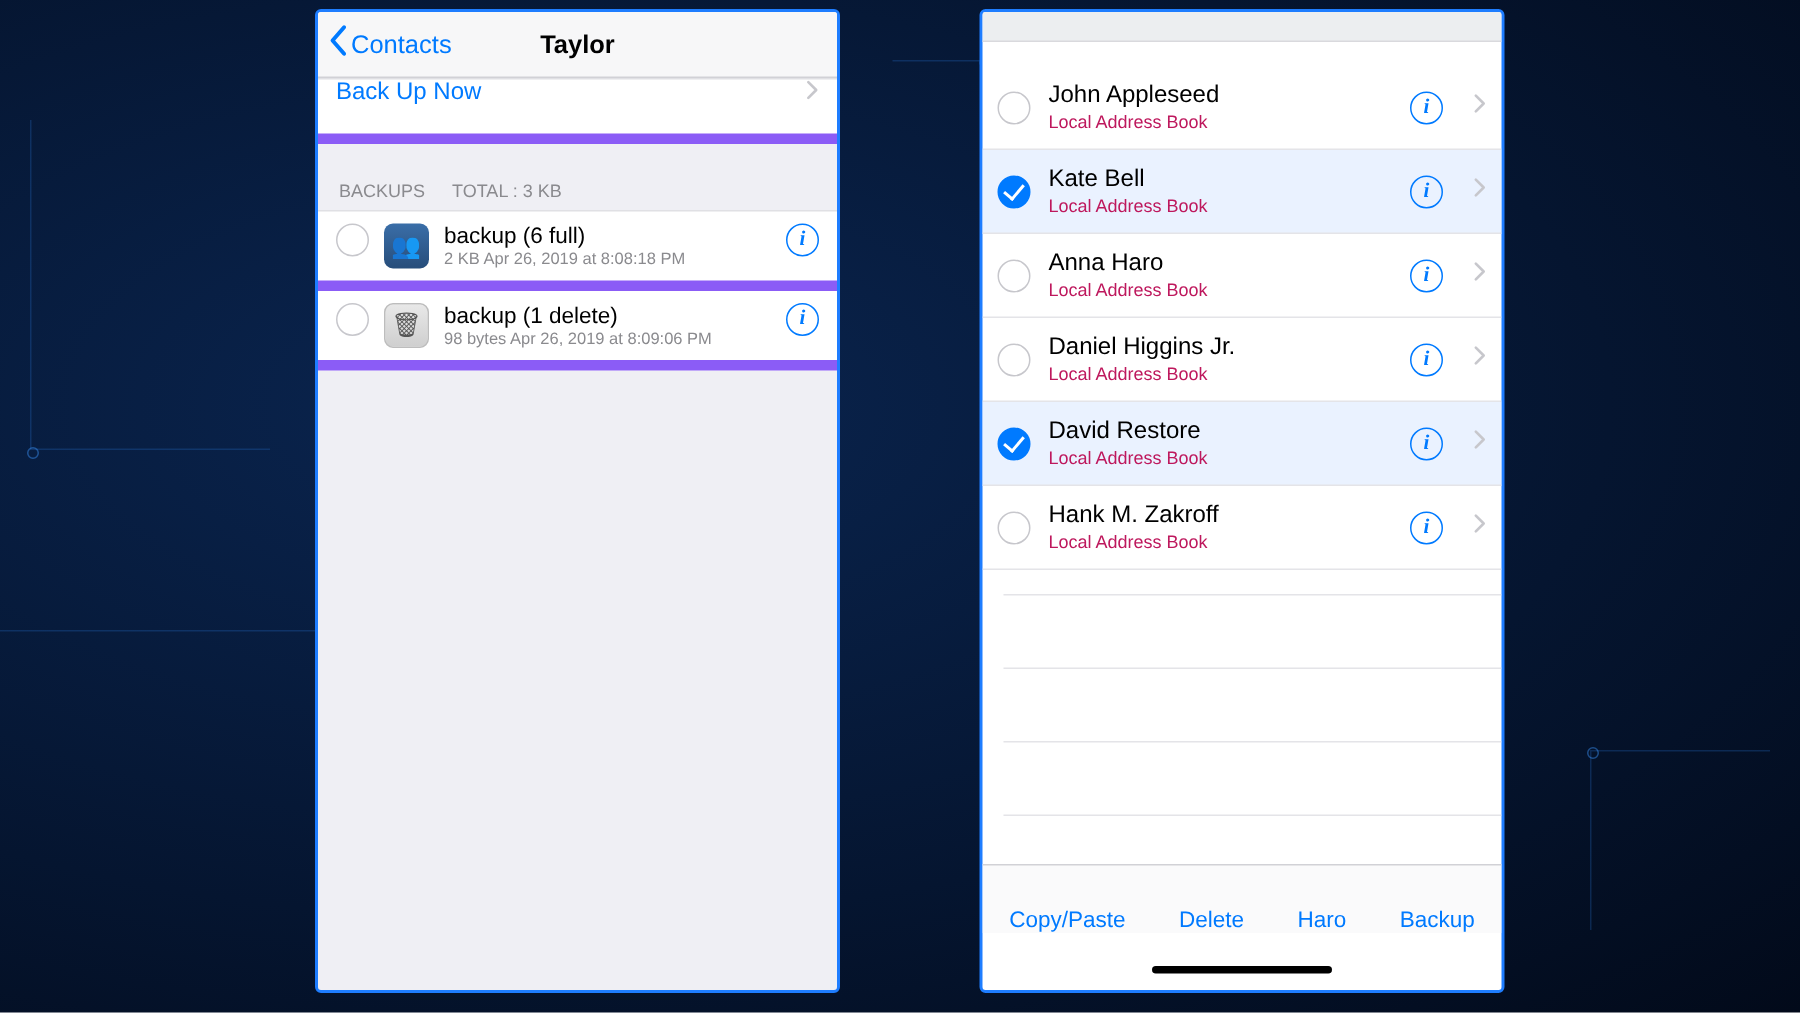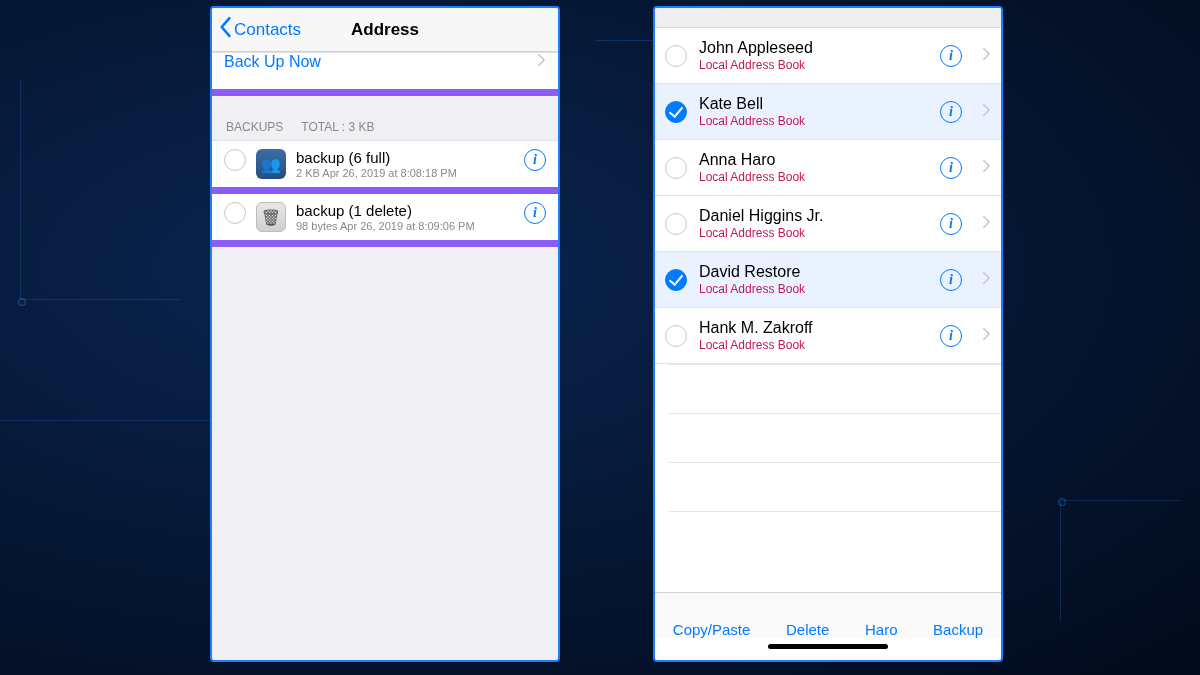--- a/index.html
+++ b/index.html
@@ -55,21 +55,21 @@
   .radio.checked::after{content:"";position:absolute;left:6px;top:2.5px;width:6px;height:11px;border:solid #fff;border-width:0 2.5px 2.5px 0;transform:rotate(40deg);}
   .app-icon{width:30px;height:30px;border-radius:6px;display:flex;align-items:center;justify-content:center;font-size:16px;flex:0 0 30px;}
   .app-icon.contacts{background:linear-gradient(#3a6ea8,#274d7a);color:#c9ddff;}
   .app-icon.trash{background:linear-gradient(#e8e8e8,#cfcfcf);color:#555;border:1px solid #bdbdbd;}
   .row-text{flex:1;min-width:0;}
   .row-title{font-size:15px;color:#000;}
   .row-sub{font-size:11px;color:#8a8a8e;margin-top:1px;}
   .info-btn{width:22px;height:22px;border:1.6px solid #007aff;border-radius:50%;color:#007aff;display:flex;align-items:center;justify-content:center;font-family:Georgia,serif;font-style:italic;font-weight:600;font-size:14px;cursor:pointer;flex:0 0 22px;}
 
   
-  .phone.right{background:#fff;}
+  .phone.right{background:#fff;gap:16px;}
   .top-strip{height:20px;background:#eceef0;border-bottom:1px solid #d9d9dd;}
   .contact-row{
     display:flex;align-items:center;padding:8px 10px;gap:12px;border-bottom:1px solid #e4e4e8;min-height:56px;
   }
   .contact-row.sel{background:#eaf2ff;}
   .c-text{flex:1;}
   .c-name{font-size:16px;color:#000;}
   .c-sub{font-size:12px;color:#be185d;margin-top:1px;}
   .right-spacer{flex:1;}
   .hair{height:1px;background:#e4e4e8;margin-left:14px;}
@@ -98,21 +98,21 @@
   <div class="phone">
     <div class="navbar">
       <div class="back-btn">
         <span>
           <svg viewBox="0 0 12 20">
               <path d="M10 2 L3 10 L10 18" fill="none" stroke="#007aff" stroke-width="2.4" stroke-linecap="round" stroke-linejoin="round"></path>
             </svg>
         </span>
         <span>Contacts</span>
       </div>
-      <div class="nav-title">Address</div>
+      <div class="nav-title">Taylor</div>
     </div>
 
     <div class="cell link">
       <span>Back Up Now</span>
       <span class="chev">
         <svg viewBox="0 0 10 16">
             <path d="M2 2 L8 8 L2 14" fill="none" stroke="#c7c7cc" stroke-width="2" stroke-linecap="round" stroke-linejoin="round"></path>
           </svg>
       </span>
     </div>

